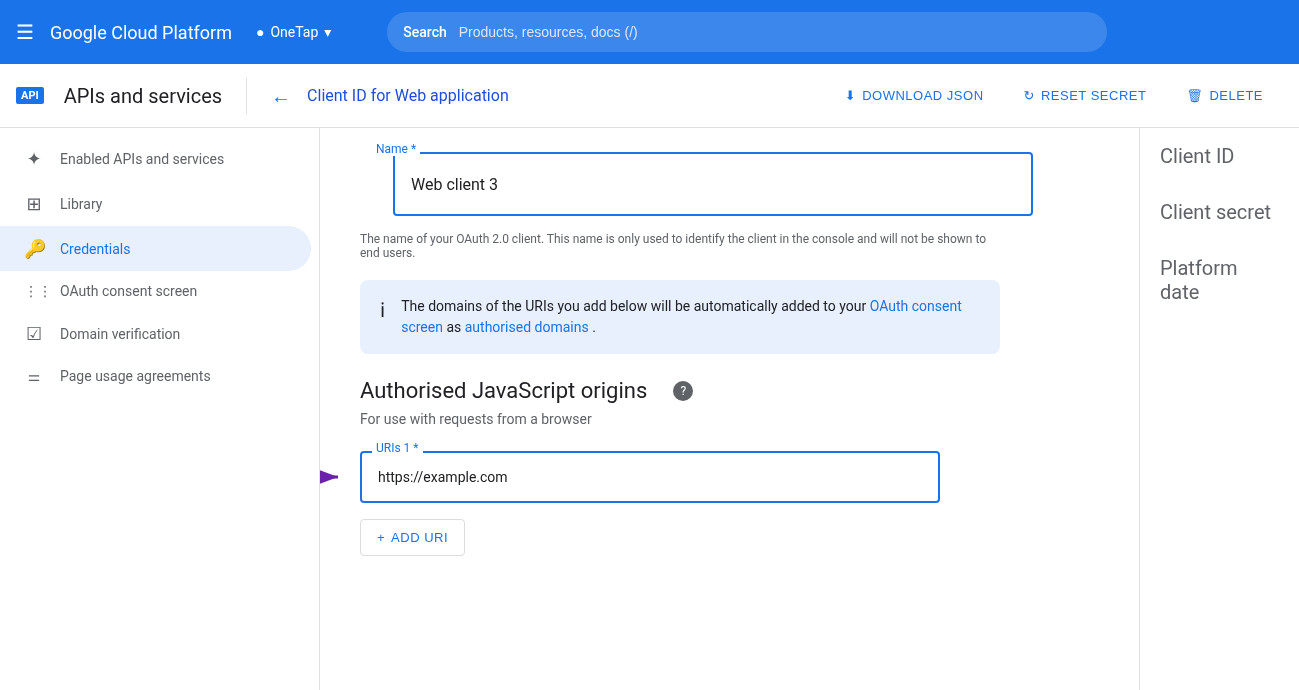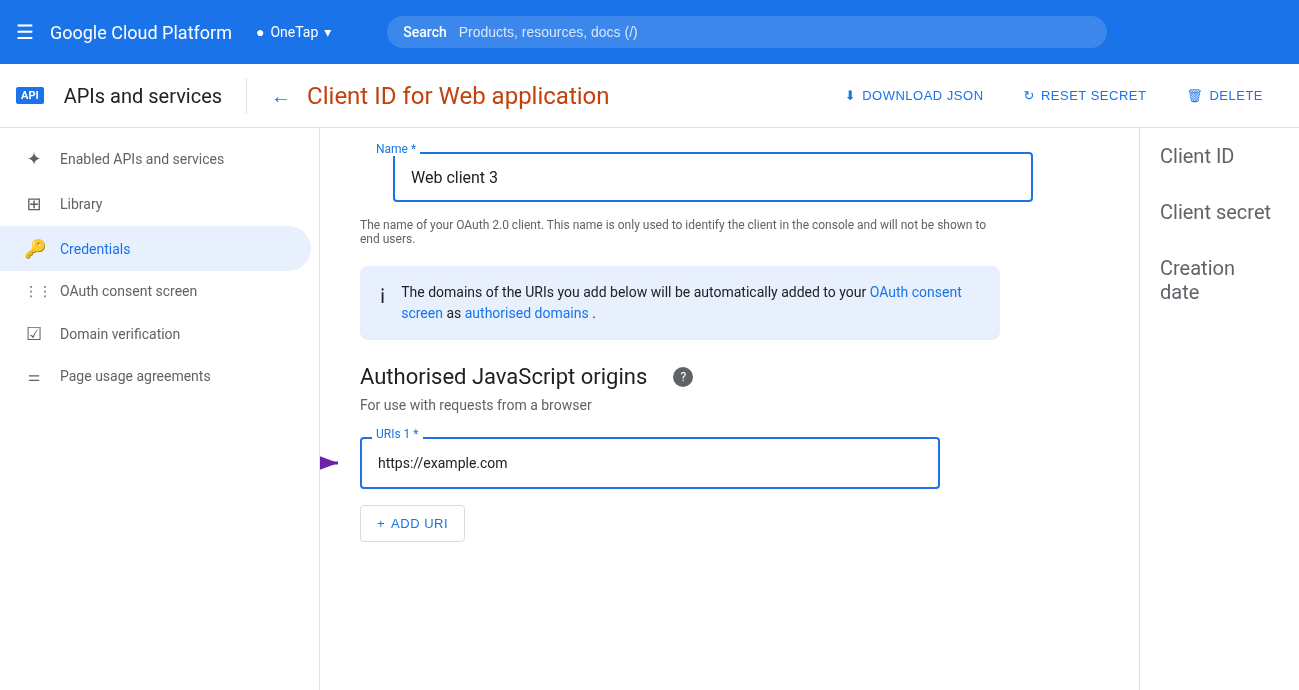--- a/index.html
+++ b/index.html
@@ -18,21 +18,21 @@
       z-index: 100;
     }
     .top-bar-menu-icon { color: #fff; font-size: 20px; cursor: pointer; }
     .top-bar-title { color: #fff; font-size: 18px; font-weight: 400; flex: 0 0 auto; }
     .top-bar-project { display: flex; align-items: center; gap: 6px; color: #fff; font-size: 14px; cursor: pointer; margin-left: 8px; }
     .top-bar-search {
       flex: 1;
       margin: 0 40px;
       background: rgba(255,255,255,0.15);
       border-radius: 24px;
-      height: 32px;
+      height: 40px;
       display: flex;
       align-items: center;
       padding: 0 16px;
       gap: 12px;
       max-width: 720px;
     }
     .top-bar-search input {
       background: transparent;
       border: none;
       outline: none;
@@ -61,21 +61,21 @@
       color: #fff;
       font-size: 11px;
       font-weight: 700;
       padding: 2px 5px;
       border-radius: 2px;
       margin-right: 4px;
     }
     .service-name { font-size: 20px; font-weight: 400; color: #202124; }
     .divider-vert { width: 1px; height: 36px; background: #e0e0e0; margin: 0 8px; }
     .back-arrow { color: #1a73e8; font-size: 20px; cursor: pointer; text-decoration: none; }
-    .page-title { font-size: 24px; font-weight: 400; color: #c2410c; flex: 1; }
+    .page-title { font-size: 16px; font-weight: 400; color: #1d4ed8; flex: 1; }
     .action-buttons { display: flex; align-items: center; gap: 16px; margin-left: auto; }
     .action-btn {
       display: flex;
       align-items: center;
       gap: 6px;
       color: #1a73e8;
       font-size: 13px;
       font-weight: 500;
       cursor: pointer;
       text-transform: uppercase;
@@ -138,21 +138,21 @@
       left: 12px;
       background: #fff;
       padding: 0 4px;
       font-size: 12px;
       color: #1a73e8;
       z-index: 1;
     }
     .form-field input {
       width: 100%;
       max-width: 640px;
-      height: 50px;
+      height: 64px;
       border: 2px solid #1a73e8;
       border-radius: 4px;
       padding: 0 16px;
       font-size: 16px;
       color: #202124;
       outline: none;
       font-family: inherit;
     }
     .field-hint {
       color: #5f6368;
@@ -368,16 +368,16 @@
     <button class="add-uri-btn">
       <span>+</span>
       <span>ADD URI</span>
     </button>
 
   </div>
 
   <div class="right-panel">
     <div class="right-panel-item">Client ID</div>
     <div class="right-panel-item">Client secret</div>
-    <div class="right-panel-item">Creation date</div>
+    <div class="right-panel-item">Platform date</div>
   </div>
 
 </div>
 
 </body></html>

